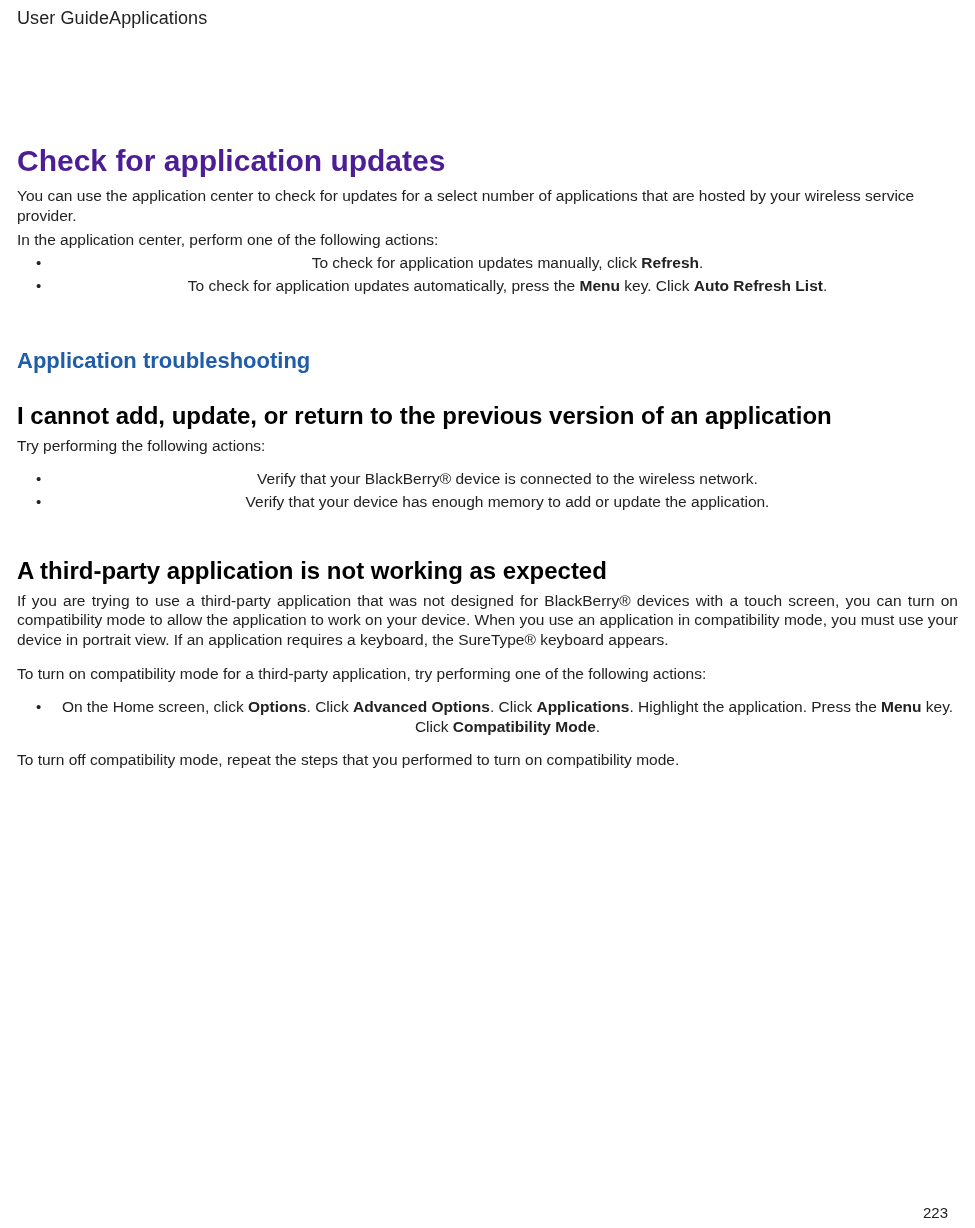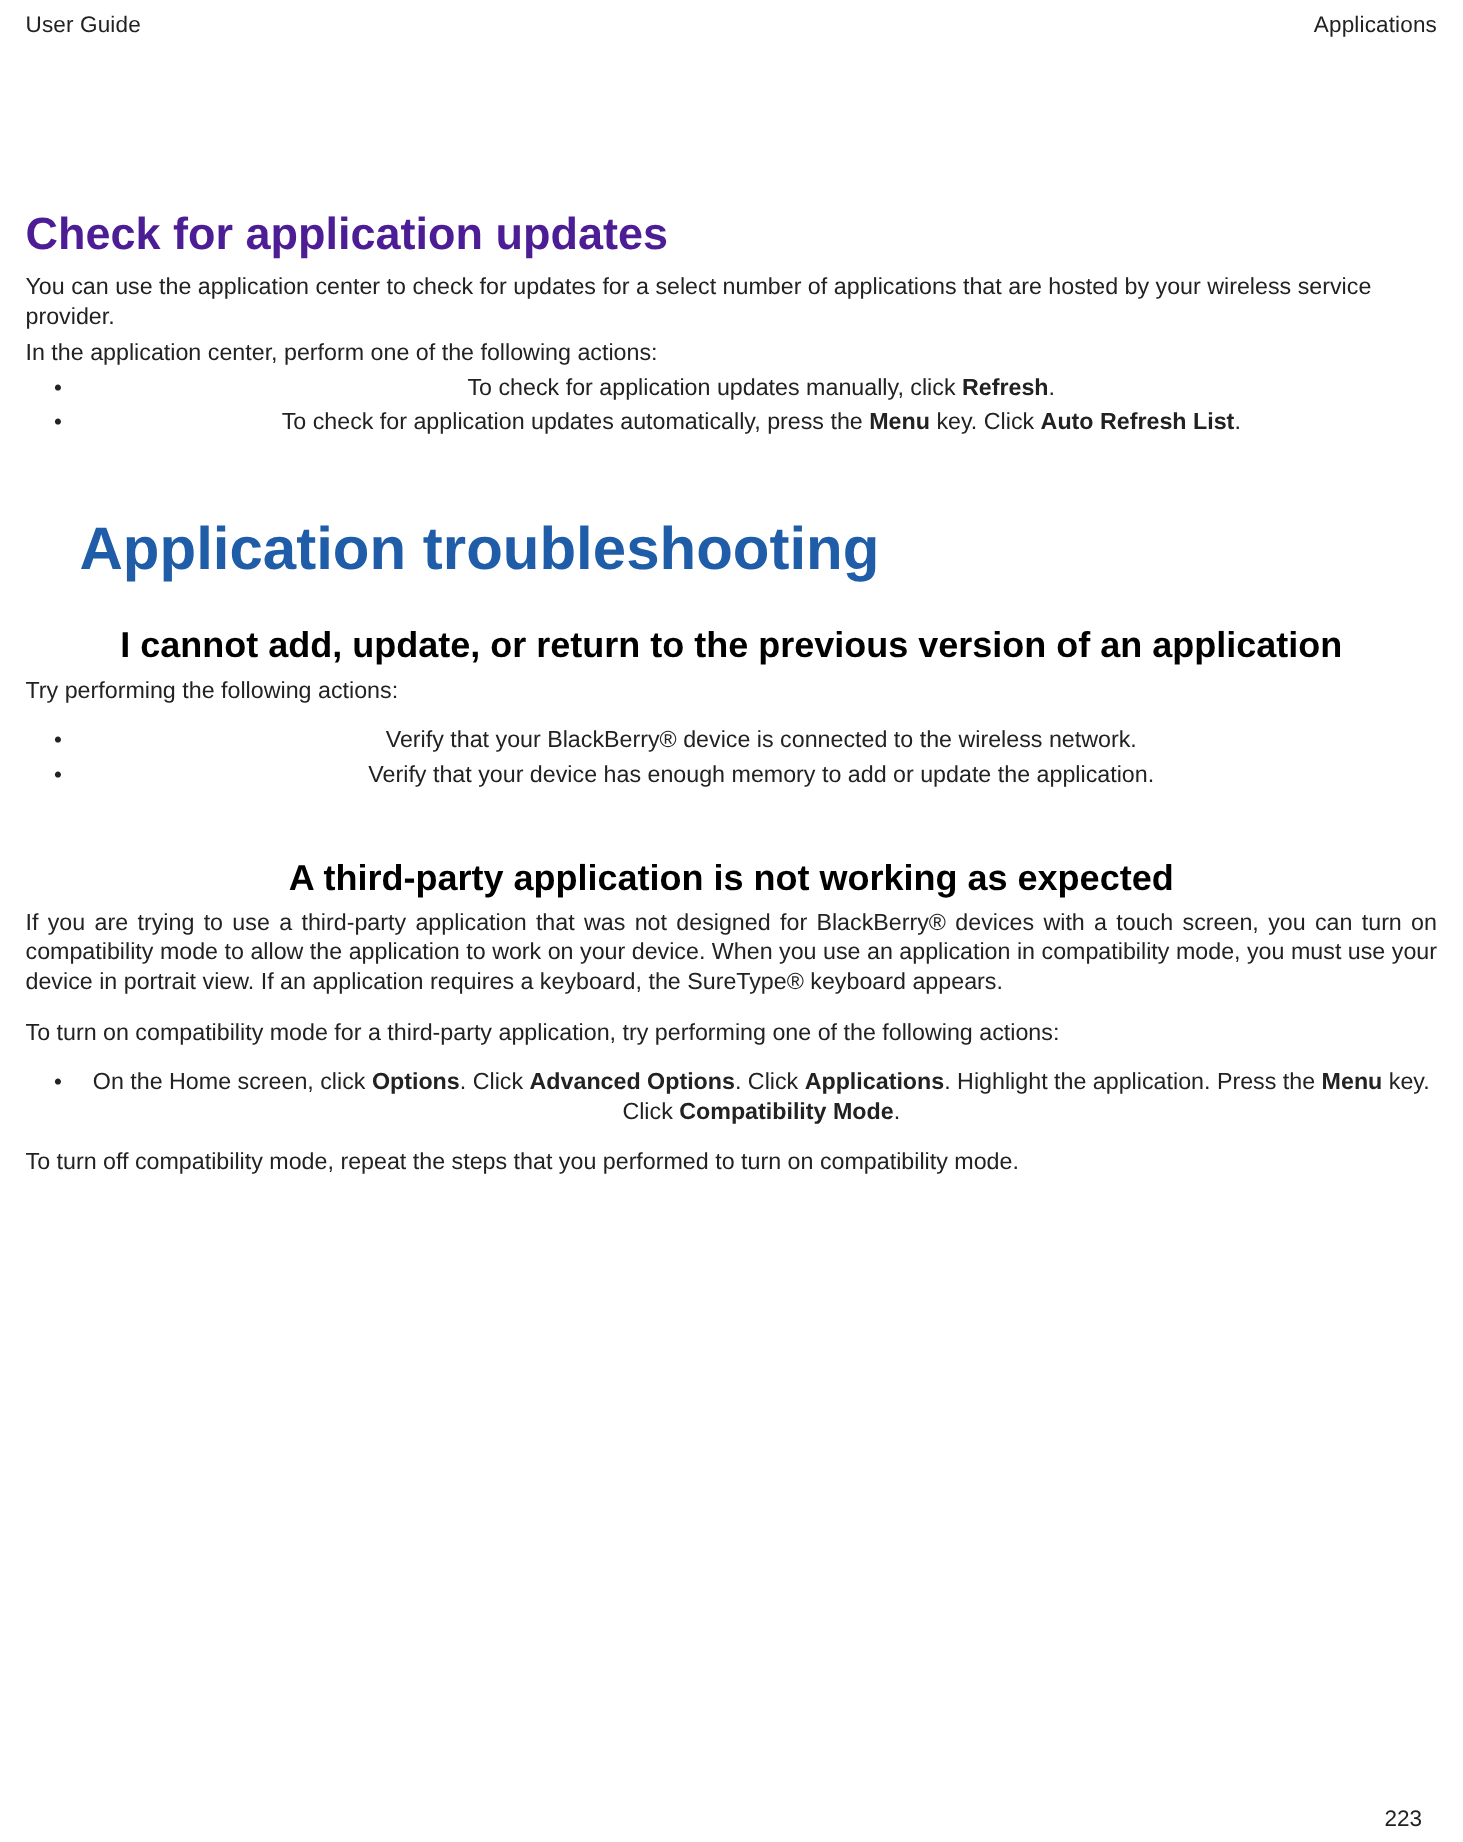--- a/index.html
+++ b/index.html
@@ -14,47 +14,45 @@
       position: relative;
     }
     .page {
       width: 975px;
       min-height: 1228px;
       position: relative;
       padding: 0px 17px;
     }
     .header {
       display: flex;
-      justify-content: space-between;
-      font-size: 15px;
+      justify-content: flex-start;
+      font-size: 18px;
       padding-top: 8px;
       letter-spacing: 0.1px;
     }
     .h1 {
       color: #4c1d95;
       font-size: 30px;
       font-weight: 600;
       margin-top: 115px;
       margin-bottom: 8px;
     }
     .h1b {
       color: #1f5da9;
-      font-size: 40px;
+      font-size: 22px;
       font-weight: 600;
       margin-top: 52px;
       margin-bottom: 8px;
-      margin-left: 36px;
     }
     .h2 {
       color: #000;
       font-size: 24px;
       font-weight: 700;
       margin-top: 28px;
       margin-bottom: 6px;
-      text-align: center;
     }
     p {
       font-size: 15.5px;
       line-height: 1.28;
       margin: 4px 0 4px 0;
     }
     ul.b {
       list-style: none;
       padding: 0;
       margin: 2px 0 2px 0;

